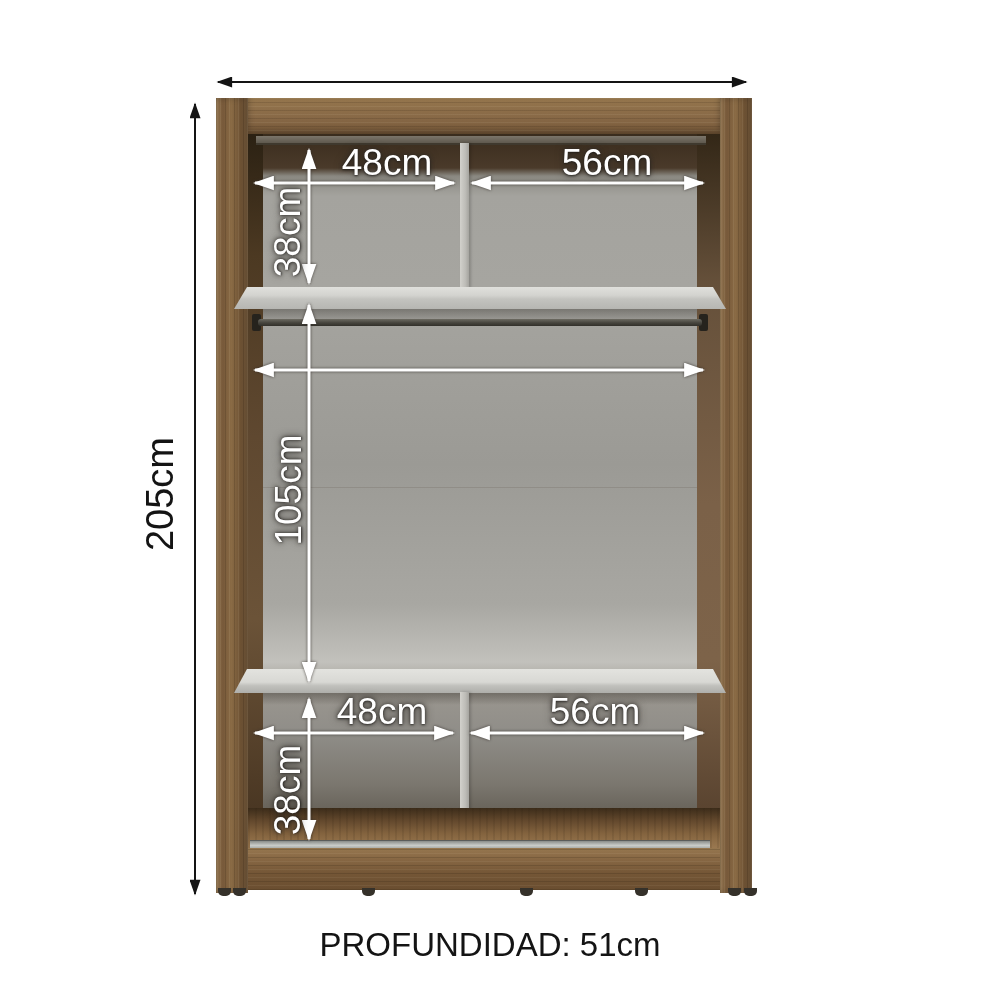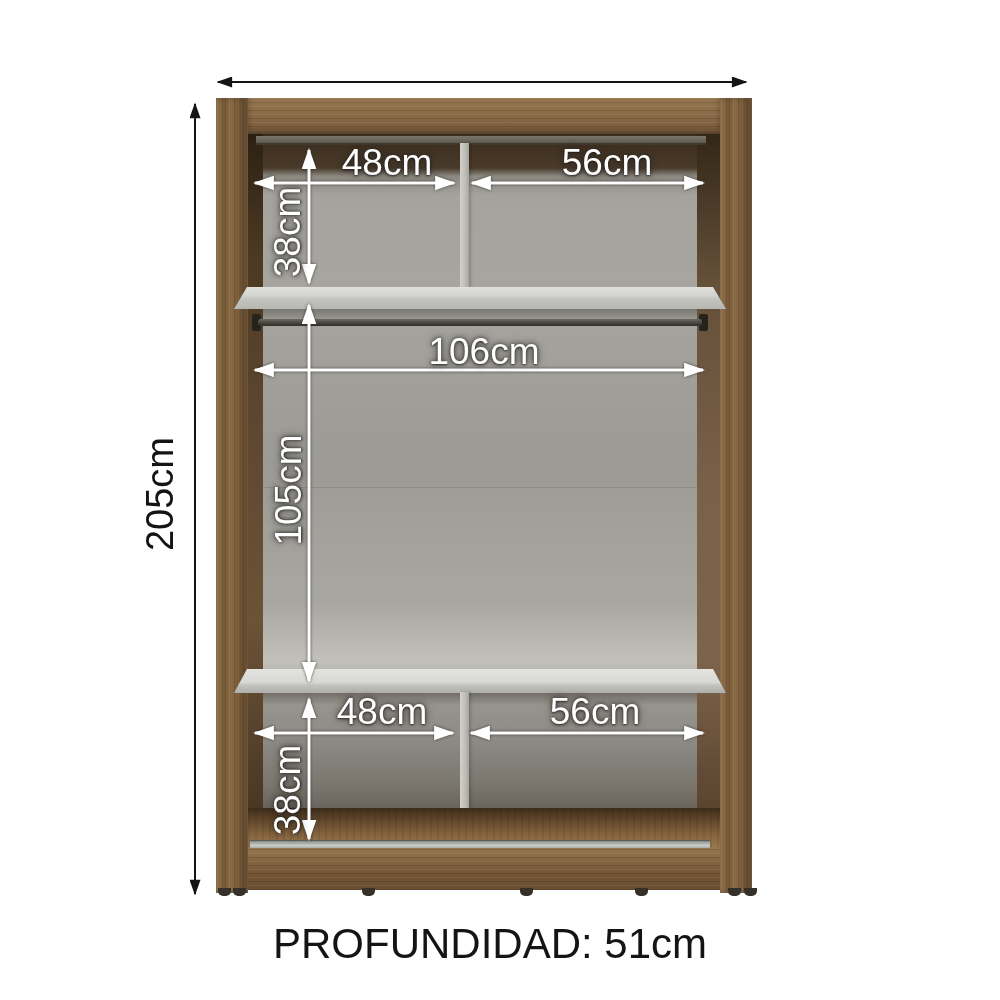--- a/index.html
+++ b/index.html
@@ -98,21 +98,21 @@
     position:absolute;color:#ffffff;font-size:37px;line-height:1;white-space:nowrap;
     transform:translate(-50%,-50%);
     text-shadow:0 0 4px rgba(45,42,38,.9),0 0 9px rgba(45,42,38,.65),0 1px 2px rgba(0,0,0,.55);
   }
   .dim-label.rot{transform:translate(-50%,-50%) rotate(-90deg);}
   .dim-label-dark{
     position:absolute;color:#141414;font-size:38px;line-height:1;white-space:nowrap;
     transform:translate(-50%,-50%);
   }
   .dim-label-dark.rot{transform:translate(-50%,-50%) rotate(-90deg);}
-  #depth-label{font-size:42px;text-align:right;}
+  #depth-label{font-size:33px;text-align:right;}
   #dims-svg{position:absolute;left:0;top:0;}
 </style>
 </head>
 <body>
 
 <div class="stage">
 
   <div class="abs wood-v post" id="left-post"></div>
   <div class="abs wood-v post" id="right-post"></div>
   <div class="abs wood-h" id="top-rail"></div>
@@ -172,20 +172,19 @@
     </g>
   </svg>
 
   <div class="dim-label-dark rot" style="left:160px;top:494px">205cm</div>
   <div class="dim-label-dark" style="left:490px;top:944px" id="depth-label">PROFUNDIDAD: 51cm</div>
 
   <div class="dim-label" style="left:387px;top:162px">48cm</div>
   <div class="dim-label" style="left:607px;top:162px">56cm</div>
   <div class="dim-label rot" style="left:287px;top:232px">38cm</div>
 
-  <div class="dim-label" style="left:484px;top:351px">106cm</div>
   <div class="dim-label rot" style="left:288px;top:490px">105cm</div>
 
   <div class="dim-label" style="left:382px;top:711px">48cm</div>
   <div class="dim-label" style="left:595px;top:711px">56cm</div>
   <div class="dim-label rot" style="left:287px;top:790px">38cm</div>
 
 </div>
 
 </body></html>

